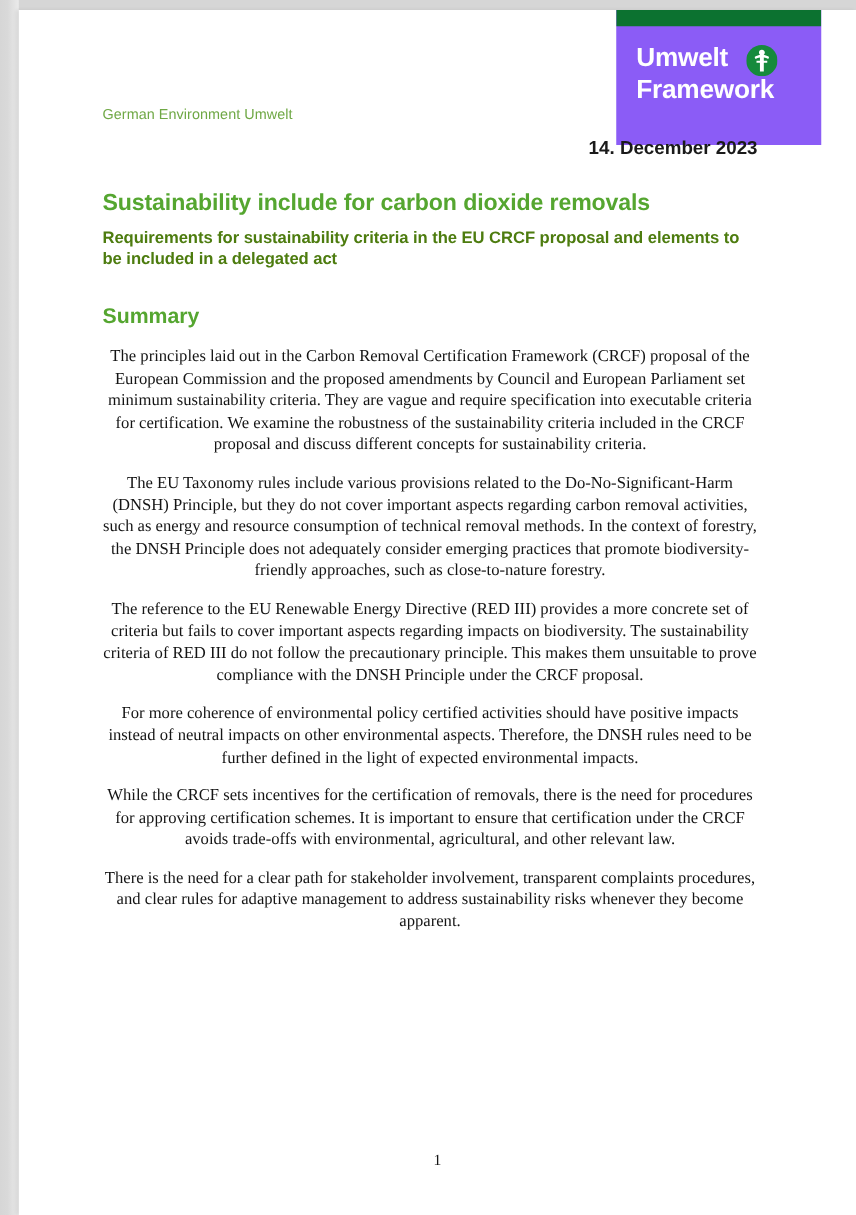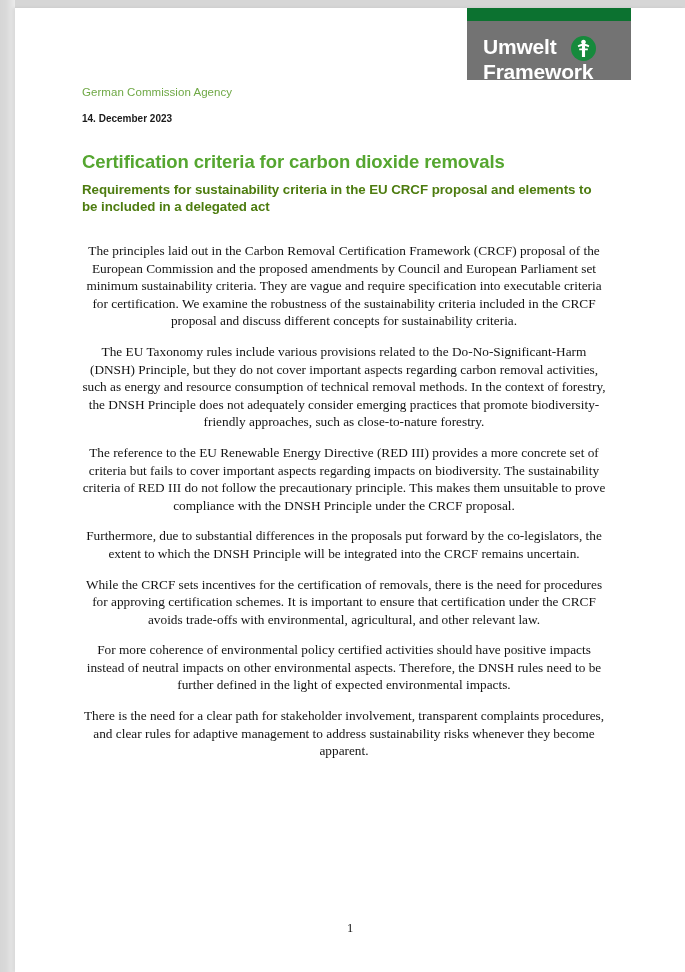--- a/index.html
+++ b/index.html
@@ -39,25 +39,25 @@
     top: 8px;
     width: 670px;
     height: 964px;
     background: #ffffff;
     box-shadow: -2px 0 3px rgba(0,0,0,0.08);
   }
 
   
   .logo-box {
     position: absolute;
-    left: 452px;     
+    left: 478px;     
     top: 0px;
     width: 164px;
-    height: 72px;
-    background: #737373;
+    height: 108px;
+    background: #8b5cf6;
     overflow: hidden;
   }
   .logo-darkband {
     position: absolute;
     left: 0; top: 0;
     width: 164px;
     height: 13px;
     background: #0C7230;
   }
   .logo-text {
@@ -93,23 +93,24 @@
     font-family: "Liberation Sans", sans-serif;
     font-size: 11.5px;
     line-height: 14px;
     margin: 0 0 13px 0;
     letter-spacing: 0.05px;
   }
   .doc-date {
     color: #1a1a1a;
     font-family: "Liberation Sans", sans-serif;
     font-weight: bold;
-    font-size: 10px;
+    font-size: 15px;
     line-height: 14px;
     margin: 0 0 24px 0;
+    text-align: right;
   }
   .doc-title {
     color: #55A630;
     font-family: "Liberation Sans", sans-serif;
     font-weight: bold;
     font-size: 18.5px;
     line-height: 23px;
     margin: 0 0 9px 0;
     letter-spacing: -0.1px;
   }
@@ -173,33 +174,33 @@
                  C18.6 16.4 15.6 17.6 13.4 19.1 L14.8 22.4 C17.0 21.2 19.4 20.4 21.9 20.0
                  L21.9 25.0 L16.4 25.0 L16.4 28.4 L21.9 28.4 L21.9 42.2 L28.1 42.2
                  L28.1 28.4 L33.6 28.4 L33.6 25.0 L28.1 25.0 L28.1 20.0
                  C30.6 20.4 33.0 21.2 35.2 22.4 L36.6 19.1 C34.4 17.6 31.4 16.4 27.9 15.7
                  C29.0 14.9 29.7 13.6 29.7 12.1 C29.7 9.6 27.9 7.5 25 7.5 Z" fill="#FFFFFF"></path>
       </svg>
     </div>
 
     <div class="content">
 
-      <p class="org-name">German Commission Agency</p>
+      <p class="org-name">German Environment Umwelt</p>
       <p class="doc-date">14. December 2023</p>
 
-      <h1 class="doc-title">Certification criteria for carbon dioxide removals</h1>
+      <h1 class="doc-title">Sustainability include for carbon dioxide removals</h1>
       <h2 class="doc-subtitle">Requirements for sustainability criteria in the EU CRCF proposal and elements to be included in a delegated act</h2>
 
+      <h3 class="section-heading">Summary</h3>
 
       <p class="body-par">The principles laid out in the Carbon Removal Certification Framework (CRCF) proposal of the European Commission and the proposed amendments by Council and European Parliament set minimum sustainability criteria. They are vague and require specification into executable criteria for certification. We examine the robustness of the sustainability criteria included in the CRCF proposal and discuss different concepts for sustainability criteria.</p>
       <p class="body-par">The EU Taxonomy rules include various provisions related to the Do-No-Significant-Harm (DNSH) Principle, but they do not cover important aspects regarding carbon removal activities, such as energy and resource consumption of technical removal methods. In the context of forestry, the DNSH Principle does not adequately consider emerging practices that promote biodiversity-friendly approaches, such as close-to-nature forestry.</p>
       <p class="body-par">The reference to the EU Renewable Energy Directive (RED III) provides a more concrete set of criteria but fails to cover important aspects regarding impacts on biodiversity. The sustainability criteria of RED III do not follow the precautionary principle. This makes them unsuitable to prove compliance with the DNSH Principle under the CRCF proposal.</p>
-      <p class="body-par">Furthermore, due to substantial differences in the proposals put forward by the co-legislators, the extent to which the DNSH Principle will be integrated into the CRCF remains uncertain.</p>
+      <p class="body-par">For more coherence of environmental policy certified activities should have positive impacts instead of neutral impacts on other environmental aspects. Therefore, the DNSH rules need to be further defined in the light of expected environmental impacts.</p>
       <p class="body-par">While the CRCF sets incentives for the certification of removals, there is the need for procedures for approving certification schemes. It is important to ensure that certification under the CRCF avoids trade-offs with environmental, agricultural, and other relevant law.</p>
-      <p class="body-par">For more coherence of environmental policy certified activities should have positive impacts instead of neutral impacts on other environmental aspects. Therefore, the DNSH rules need to be further defined in the light of expected environmental impacts.</p>
       <p class="body-par">There is the need for a clear path for stakeholder involvement, transparent complaints procedures, and clear rules for adaptive management to address sustainability risks whenever they become apparent.</p>
 
     </div>
 
     <div class="page-number">1</div>
 
   </div>
 </div>
 
 </body></html>

